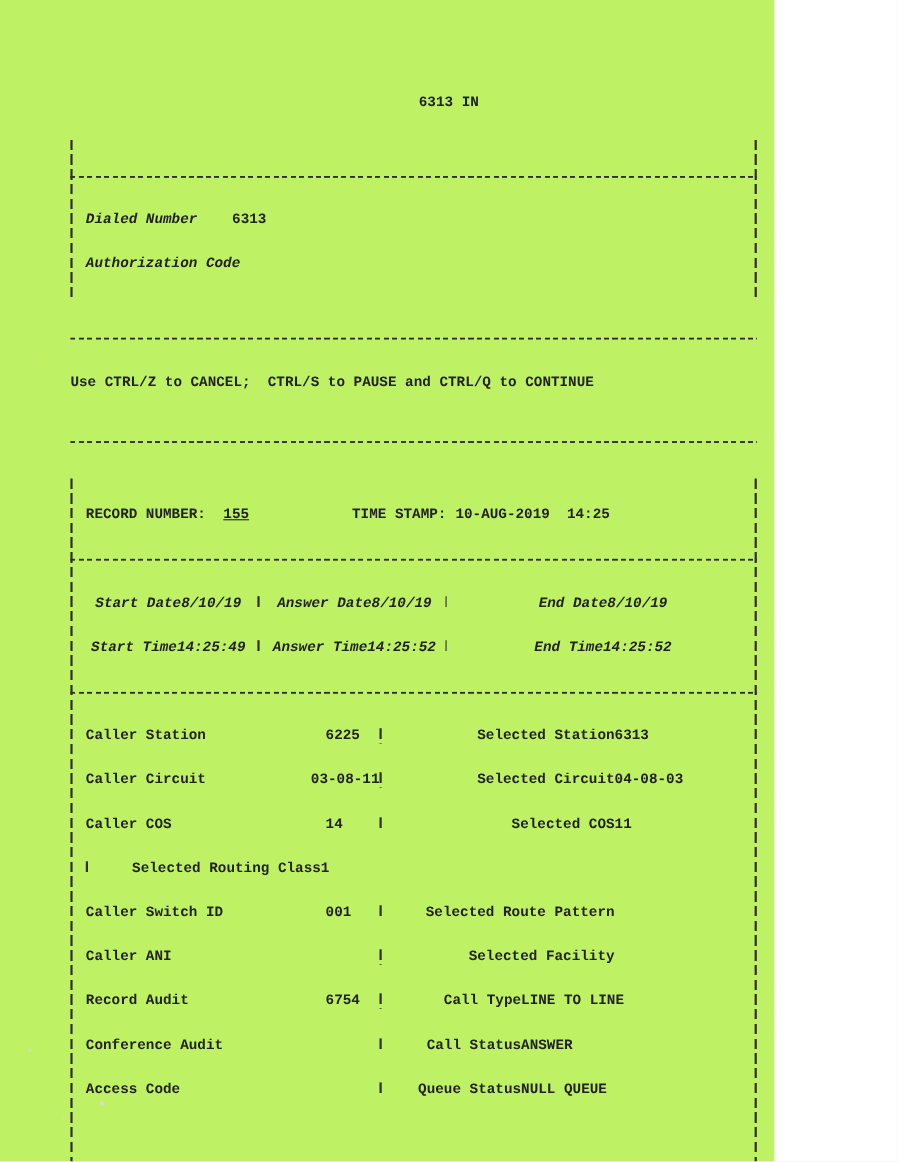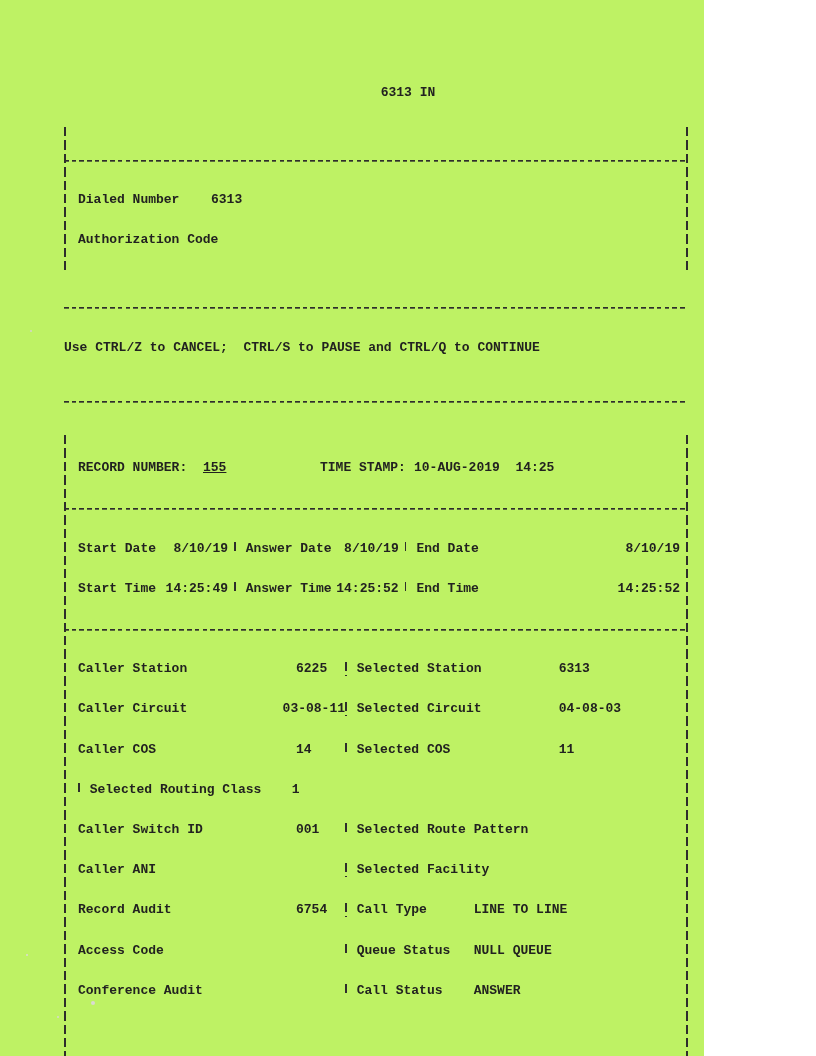--- a/index.html
+++ b/index.html
@@ -27,32 +27,32 @@
   .bb::after{right:0;}
   .row{display:flex;height:13.4px;padding-left:14px;align-items:baseline;}
   .vb{width:1.7px;align-self:stretch;
     background-image:repeating-linear-gradient(180deg,#2e2e2c 0 9.4px,rgba(0,0,0,0) 9.4px 13.4px);}
   .fill{flex:1;}
   
   .h-lbl{display:inline-block;width:125px;}
   .h-num{display:inline-block;width:117px;text-decoration:underline;}
   .h-ts-lbl{display:inline-block;width:94px;}
   
-  .dc{display:flex;justify-content:space-between;}
+  .dc{display:flex;justify-content:center;font-style:italic;}
   .dc1{width:150px;padding-right:6px;}
   .dc2{width:169px;padding-left:10px;padding-right:6px;box-sizing:border-box;}
   .dc3{flex:1;padding-left:10px;padding-right:8px;}
   
   .ldet{width:267px;display:flex;}
   .rdet{flex:1;display:flex;padding-left:10px;}
   .l-lbl{display:inline-block;width:218px;}
-  .r-lbl{display:inline-block;width:202px;}
+  .r-lbl{display:inline-block;width:202px;text-align:right;}
   .r-lbl.n{width:117px;}
   
-  .dia-lbl{display:inline-block;width:133px;}
+  .dia-lbl{display:inline-block;width:133px;font-style:italic;}
   .prompt{height:13.4px;}
   .gap{height:13.4px;}
   .speck{position:absolute;left:30px;top:330px;width:2px;height:2px;background:#d3d3cc;border-radius:50%;
     box-shadow:62px 672px 0 1px #dadad3, 27px 686px 0 0 #d8d8d1, -4px 624px 0 0 #dcdcd5;}
 </style>
 </head>
 <body>
 
 <div class="page">
   <div class="speck"></div>
@@ -88,22 +88,22 @@
           <div class="dc dc3"><span>End Time</span><span>14:25:52</span></div>
         </div>
         <div class="hr"></div>
         <div class="row"><div class="ldet"><span class="l-lbl">Caller Station</span><span class="fill">6225</span></div><i class="vb"></i><div class="rdet"><span class="r-lbl">Selected Station</span><span class="fill">6313</span></div></div>
         <div class="row"><div class="ldet"><span class="l-lbl">Caller Circuit</span><span class="fill">03-08-11</span></div><i class="vb"></i><div class="rdet"><span class="r-lbl">Selected Circuit</span><span class="fill">04-08-03</span></div></div>
         <div class="row"><div class="ldet"><span class="l-lbl">Caller COS</span><span class="fill">14</span></div><i class="vb"></i><div class="rdet"><span class="r-lbl">Selected COS</span><span class="fill">11</span></div></div>
         <div class="row"><i class="vb"></i><div class="rdet"><span class="r-lbl">Selected Routing Class</span><span class="fill">1</span></div></div>
         <div class="row"><div class="ldet"><span class="l-lbl">Caller Switch ID</span><span class="fill">001</span></div><i class="vb"></i><div class="rdet"><span class="r-lbl">Selected Route Pattern</span><span class="fill"></span></div></div>
         <div class="row"><div class="ldet"><span class="l-lbl">Caller ANI</span><span class="fill"></span></div><i class="vb"></i><div class="rdet"><span class="r-lbl">Selected Facility</span><span class="fill"></span></div></div>
         <div class="row"><div class="ldet"><span class="l-lbl">Record Audit</span><span class="fill">6754</span></div><i class="vb"></i><div class="rdet"><span class="r-lbl n">Call Type</span><span class="fill">LINE TO LINE</span></div></div>
+        <div class="row"><div class="ldet"><span class="l-lbl">Conference Audit</span><span class="fill"></span></div><i class="vb"></i><div class="rdet"><span class="r-lbl n">Call Status</span><span class="fill">ANSWER</span></div></div>
         <div class="row"><div class="ldet"><span class="l-lbl">Access Code</span><span class="fill"></span></div><i class="vb"></i><div class="rdet"><span class="r-lbl n">Queue Status</span><span class="fill">NULL QUEUE</span></div></div>
-        <div class="row"><div class="ldet"><span class="l-lbl">Conference Audit</span><span class="fill"></span></div><i class="vb"></i><div class="rdet"><span class="r-lbl n">Call Status</span><span class="fill">ANSWER</span></div></div>
         
         
         
         
         
       </div>
       
     </section>
 
   </div>

